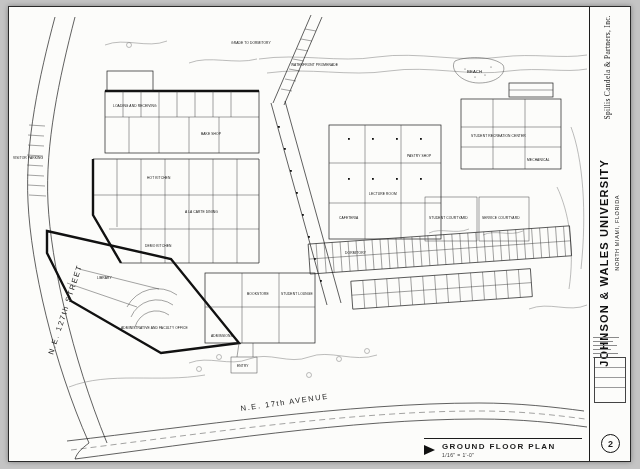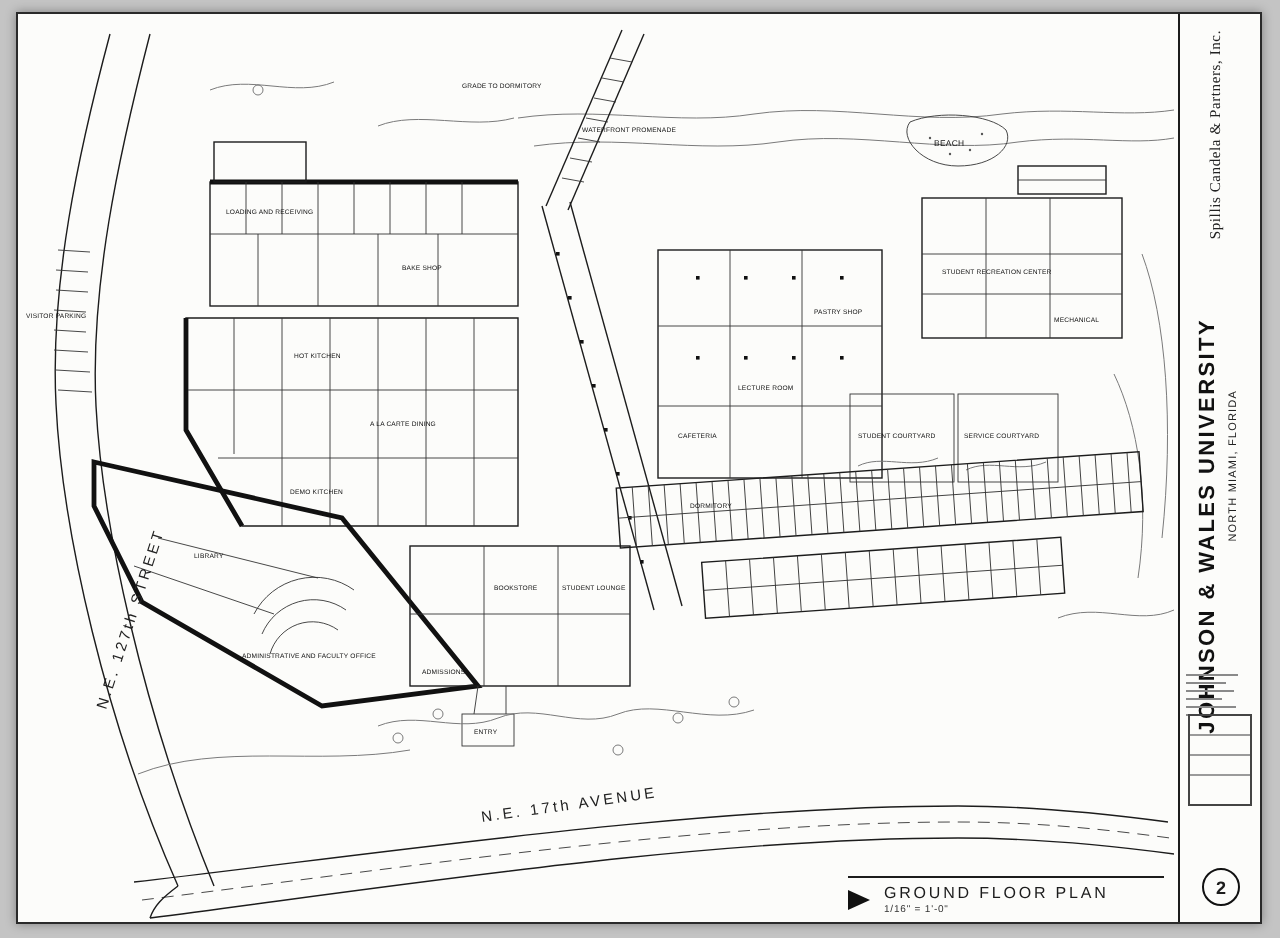--- a/index.html
+++ b/index.html
@@ -29,21 +29,21 @@
   .rev-box{position:absolute;left:4px;bottom:58px;width:30px;height:44px;border:1px solid #444;}
   .rev-box .rline{height:1px;background:#9a9a9a;margin-top:9px;}
   .sheet-circle{position:absolute;right:10px;bottom:8px;width:17px;height:17px;border:1.6px solid #111;
                 border-radius:50%;display:flex;align-items:center;justify-content:center;
                 font-size:9px;font-weight:bold;background:#fcfcfa;}
   
   .drawing-title{position:absolute;right:48px;bottom:3px;width:158px;border-top:1px solid #1c1c1c;
                  padding-top:3px;display:flex;align-items:center;gap:7px;}
   .tri{width:0;height:0;border-left:11px solid #111;border-top:5px solid transparent;
        border-bottom:5px solid transparent;}
-  .dt-title{font-size:8px;font-weight:normal;letter-spacing:1.4px;}
+  .dt-title{font-size:8px;font-weight:bold;letter-spacing:1.4px;}
   .dt-scale{font-size:5px;letter-spacing:0.4px;margin-top:1px;color:#333;}
 </style>
 </head>
 <body>
 
 <div class="page">
   <div class="sheet">
 
     <svg class="plan" width="584" height="454" viewBox="0 0 584 454" xmlns="http://www.w3.org/2000/svg">
 

